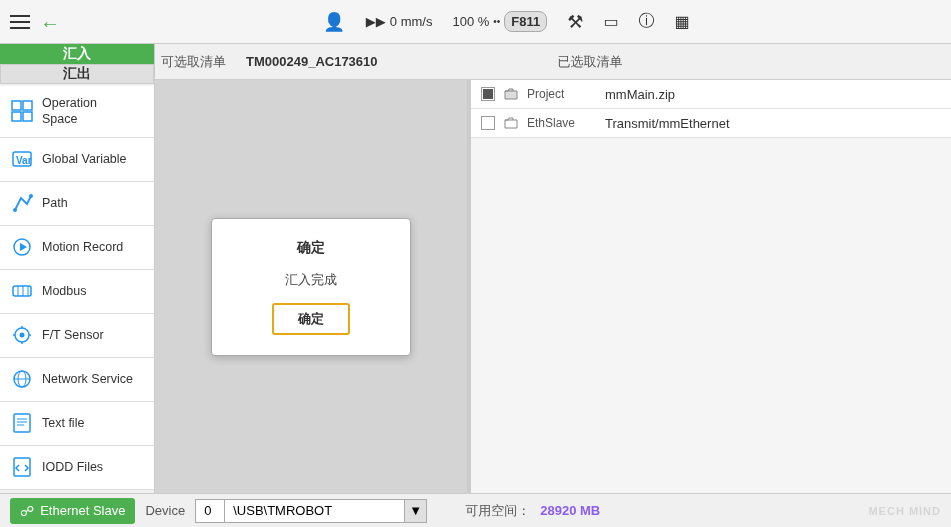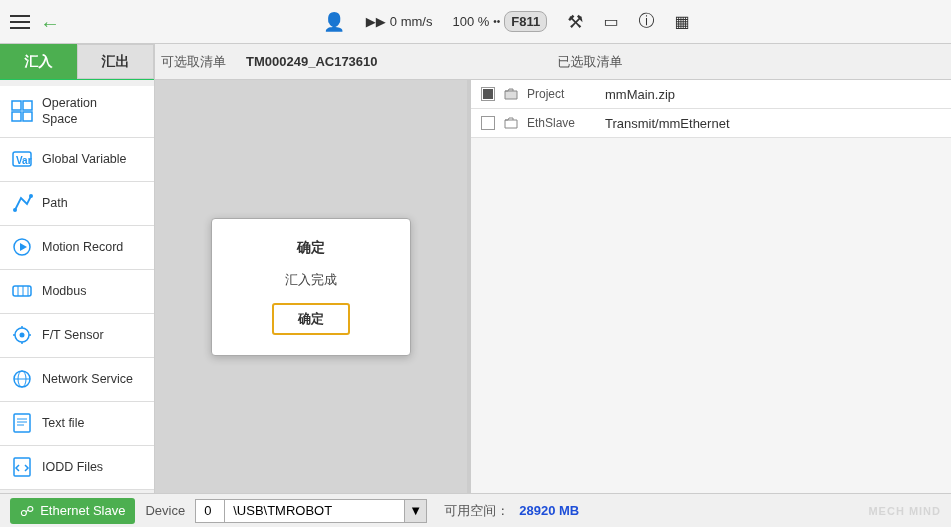--- a/index.html
+++ b/index.html
@@ -83,21 +83,22 @@
       width: 155px;
       background: #f0f0f0;
       border-right: 1px solid #ccc;
       display: flex;
       flex-direction: column;
       overflow: hidden;
     }
     .sidebar-tab-row {
       display: flex;
       height: 36px;
-      border-bottom: 1px solid #22c55e;
+      border-bottom: 4px solid #22c55e;
+      flex-direction: column;
     }
     .sidebar-tab {
       flex: 1;
       display: flex;
       align-items: center;
       justify-content: center;
       cursor: pointer;
       font-size: 14px;
       font-weight: bold;
       color: #333;
@@ -321,22 +322,22 @@
       background: #e0e0e0;
       border: 1px solid #aaa;
       border-left: none;
       height: 24px;
       width: 22px;
       display: flex;
       align-items: center;
       justify-content: center;
       cursor: pointer;
     }
-    .space-label { font-size: 13px; color: #555; margin-left: 7px; }
-    .space-value { font-size: 13px; color: #1d4ed8; font-weight: bold; }
+    .space-label { font-size: 13px; color: #555; margin-left: 28px; }
+    .space-value { font-size: 13px; color: #8b5cf6; font-weight: bold; }
     .mech-mind-logo {
       margin-left: auto;
       color: #bbb;
       font-size: 11px;
       letter-spacing: 1px;
       font-weight: bold;
       opacity: 0.5;
     }
 
     

